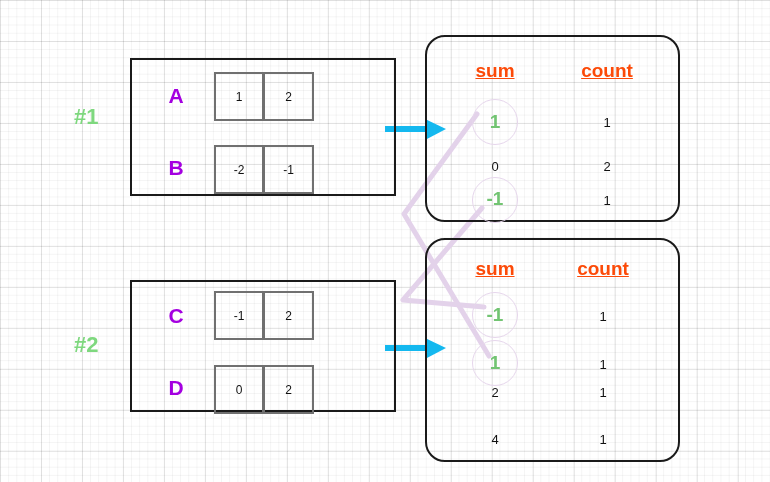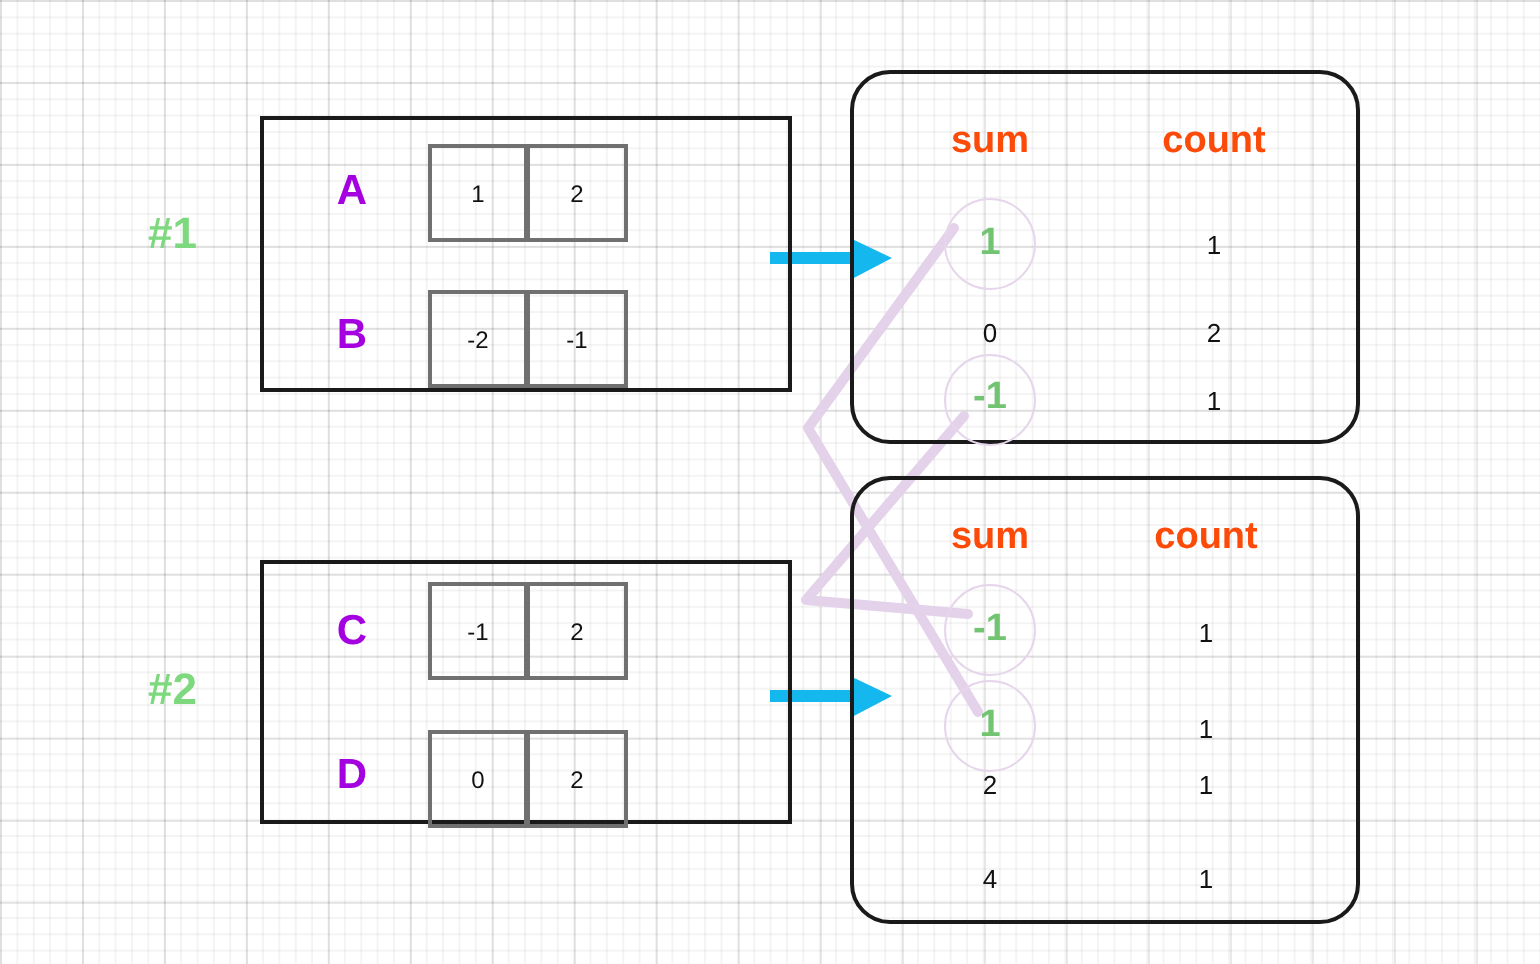--- a/index.html
+++ b/index.html
@@ -70,20 +70,21 @@
     box-sizing:border-box;
     background:transparent;
   }
   .col-head{
     position:absolute;
     color:#fc4a08;
     font-size:19px;
     font-weight:bold;
     text-align:center;
     width:90px;
+    text-decoration:underline;
   }
   .val{
     position:absolute;
     font-size:13px;
     color:#111;
     text-align:center;
     width:90px;
   }
   .val.hl{
     font-size:19px;

